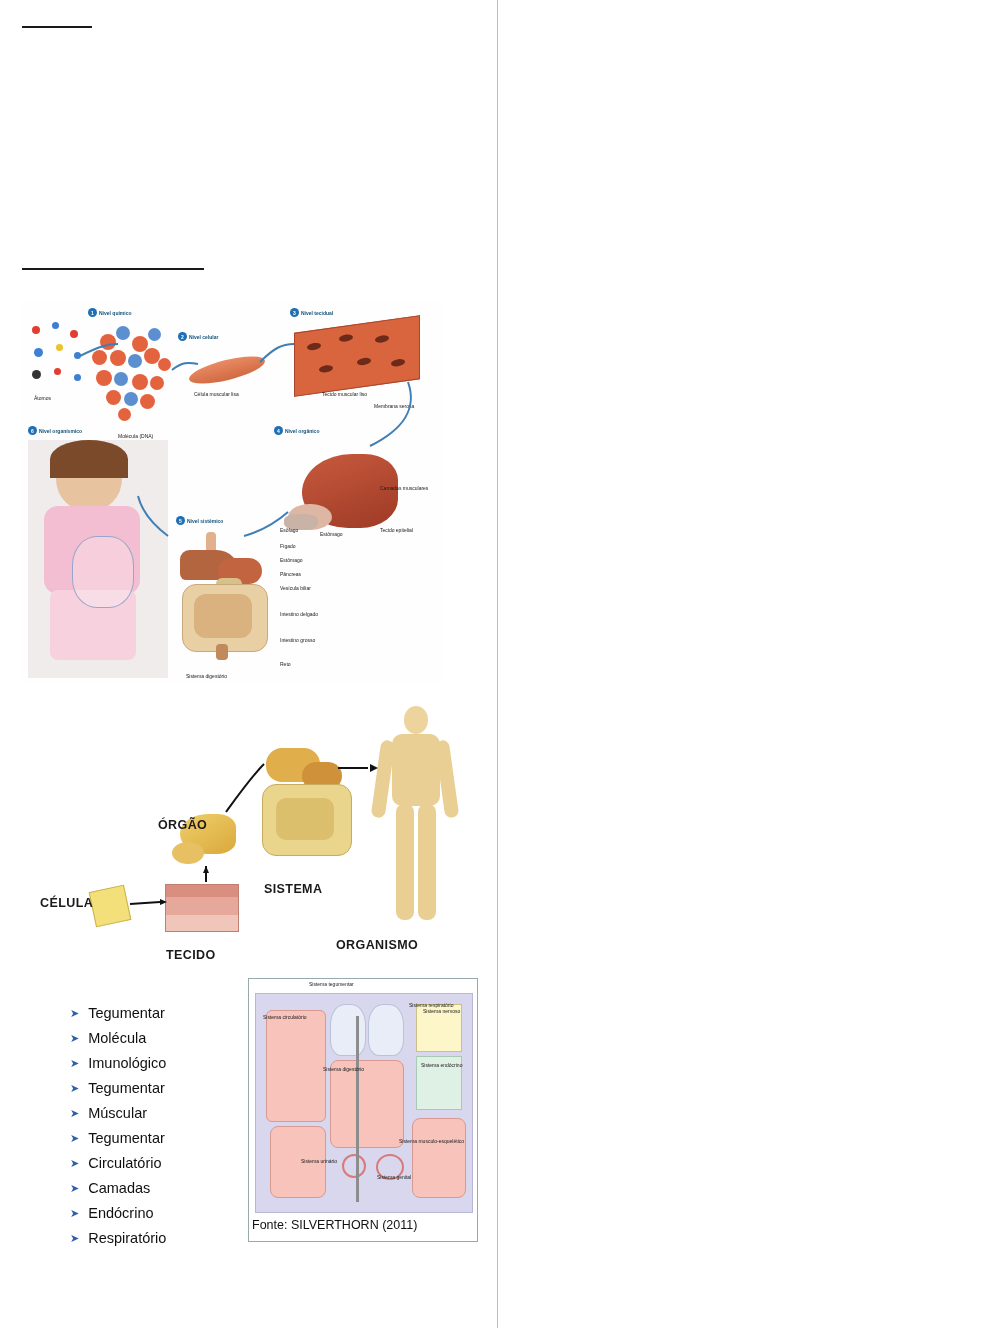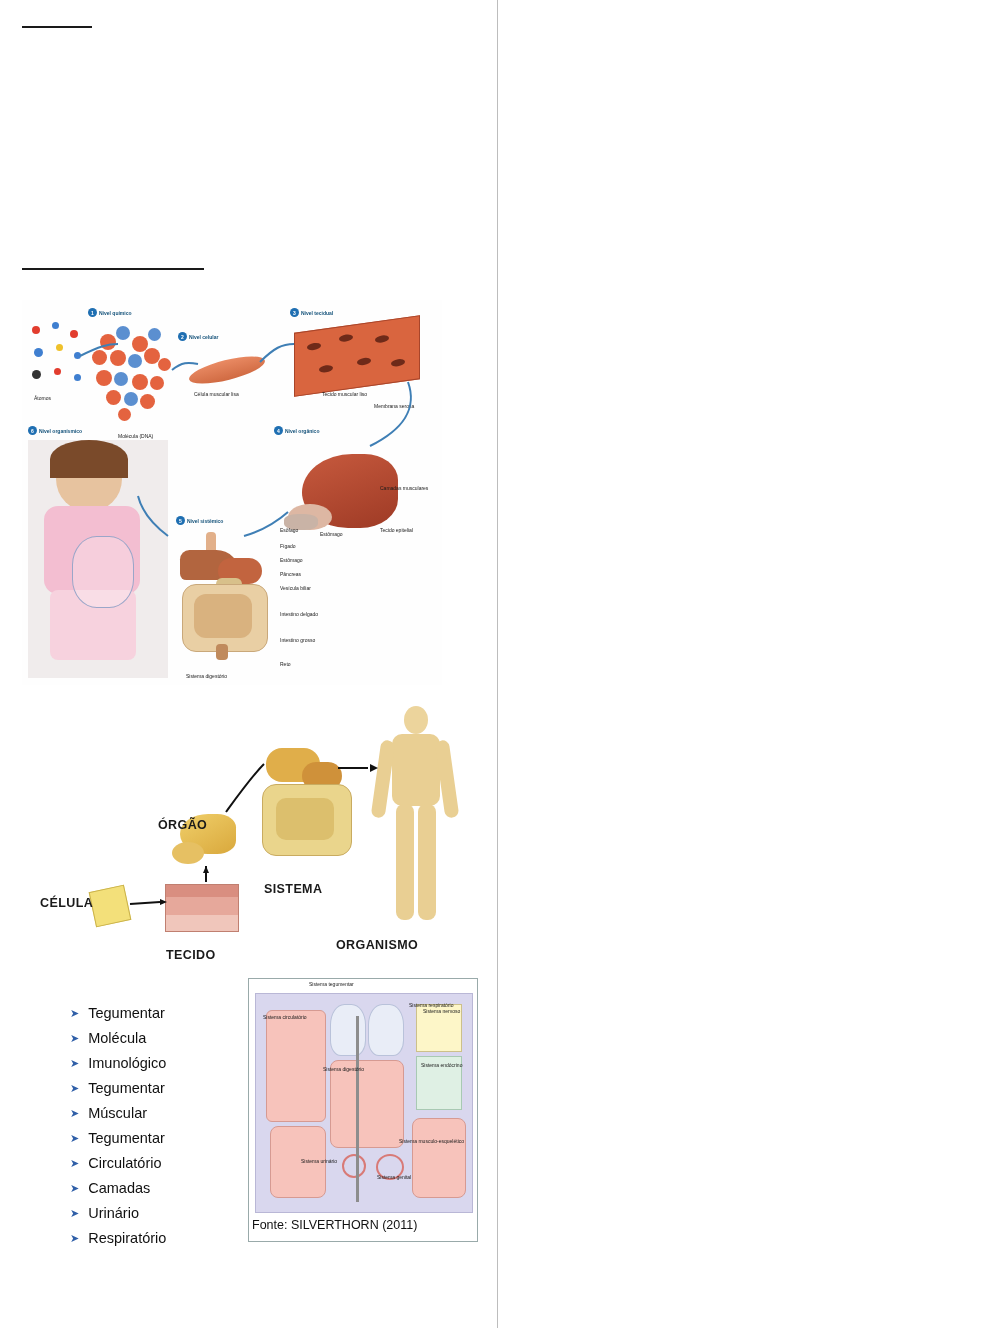--- a/index.html
+++ b/index.html
@@ -254,21 +254,21 @@
       <li>
           <span class="bullet">➤</span>
           <span>Circulatório</span>
         </li>
       <li>
           <span class="bullet">➤</span>
           <span>Camadas</span>
         </li>
       <li>
           <span class="bullet">➤</span>
-          <span>Urinário</span>
+          <span>Endócrino</span>
         </li>
       <li>
           <span class="bullet">➤</span>
           <span>Respiratório</span>
         </li>
     </ul>
 
     <div class="fig-silver">
       <div class="tiny" style="position:absolute;left:60px;top:3px;">Sistema tegumentar</div>
       <div class="silver-inner">

